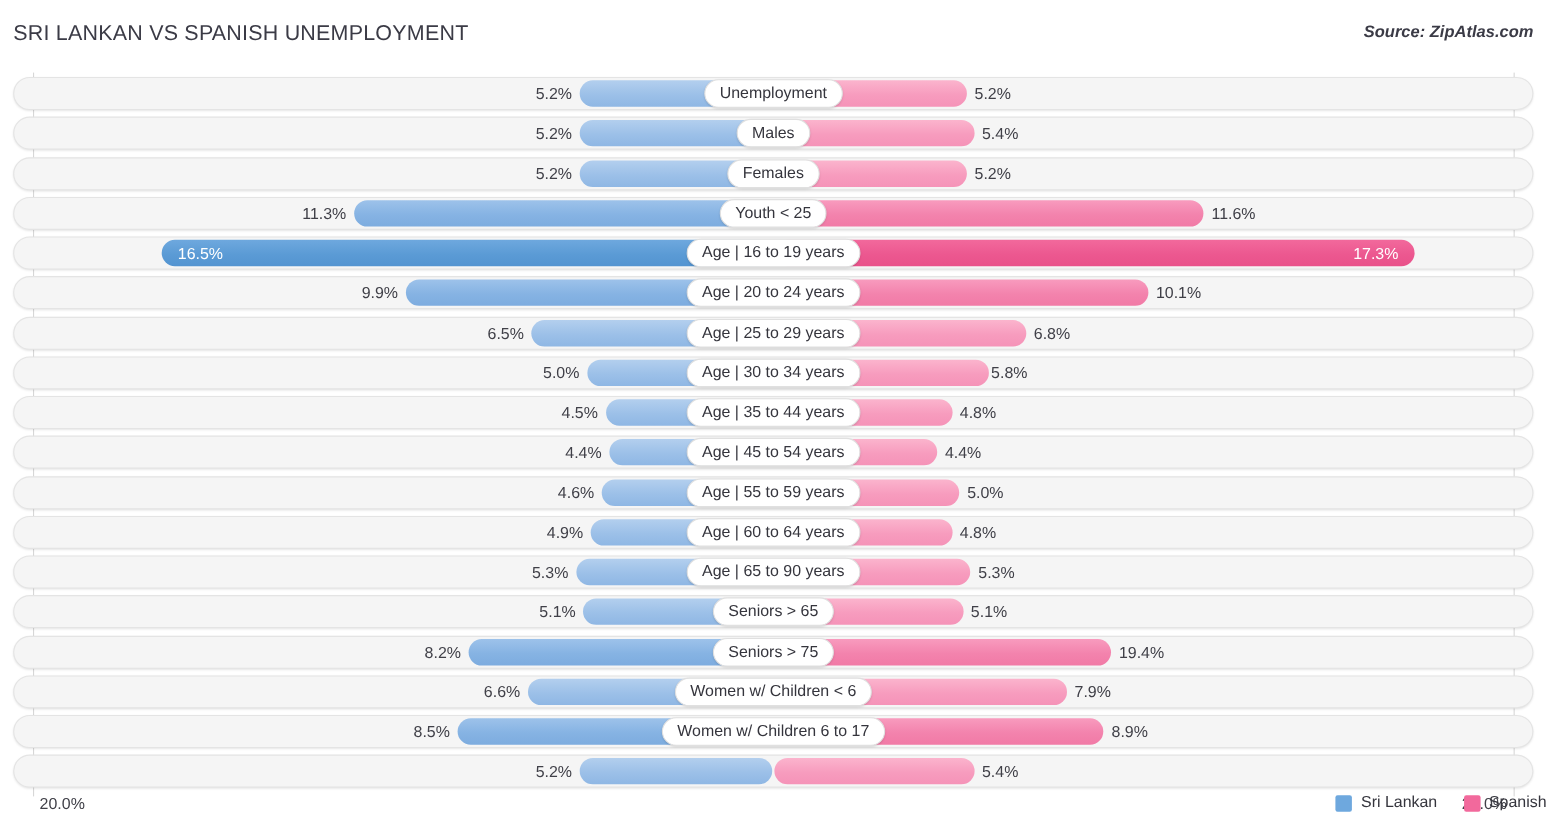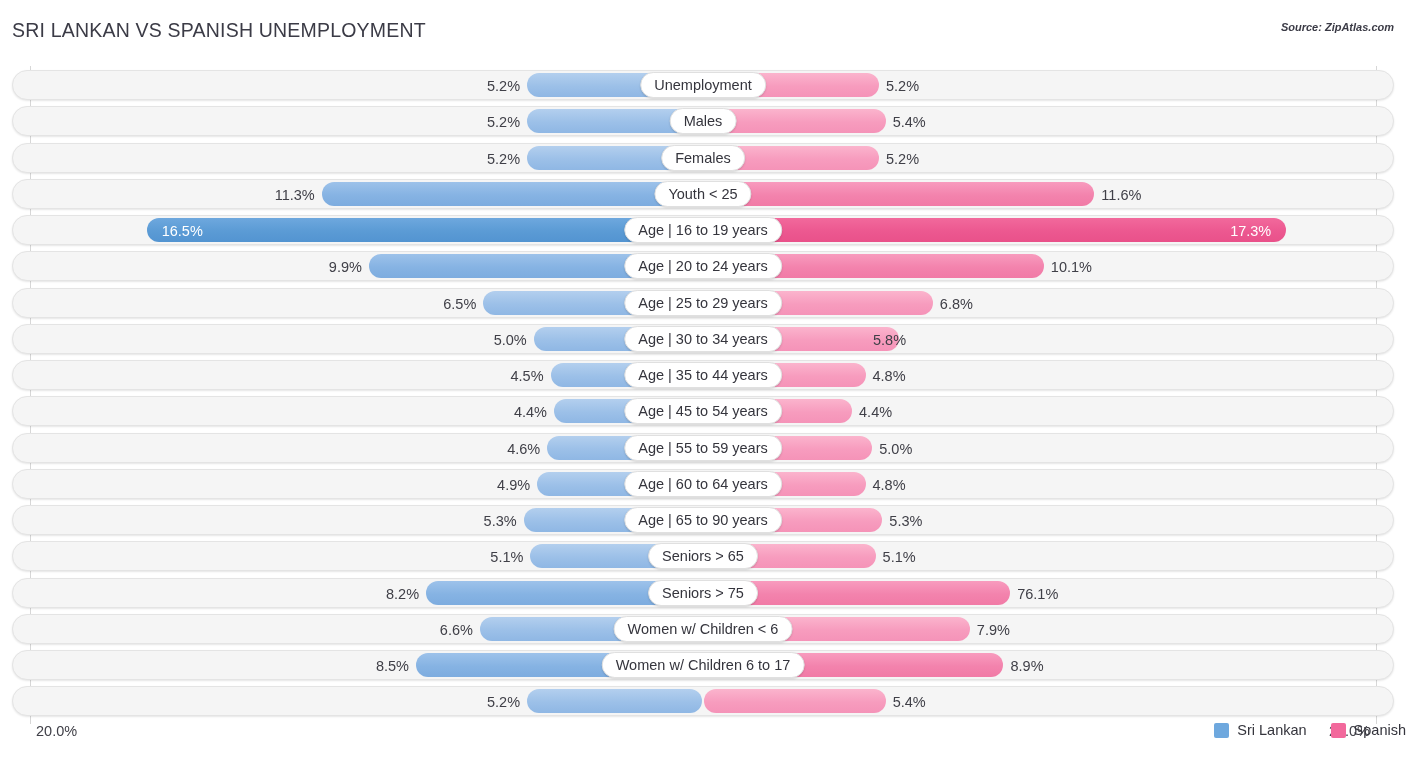--- a/index.html
+++ b/index.html
@@ -12,21 +12,21 @@
   #root { position: relative; width: 1406px; height: 757px; }
 
   
   .chart-title {
     position: absolute; left: 12px; top: 19px;
     font-size: 19.5px; font-weight: 400; color: #3b3b46;
     letter-spacing: 0.2px; white-space: nowrap;
   }
   .chart-source {
     position: absolute; right: 12px; top: 21px;
-    font-size: 11px; font-style: italic; font-weight: bold;
+    font-size: 15px; font-style: italic; font-weight: bold;
     color: #3b3b46; white-space: nowrap;
   }
 
   
   .plot {
     position: absolute; left: 12px; top: 66px;
     width: 1382px; height: 652px;
   }
   .gridline {
     position: absolute; top: 0; bottom: -6px; width: 1px;
@@ -169,21 +169,21 @@
           <div class="val" style="right: 916.725px;">6.5%</div>
           <div class="val" style="left: 926.82px;">6.8%</div>
           <div class="pill">Age | 25 to 29 years</div>
         </div>
       </div>
       <div class="row" style="top: 257.75px;">
         <div class="row-inner">
           <div class="bar left normal" style="width: 168.25px;"></div>
           <div class="bar right normal" style="width: 195.17px;"></div>
           <div class="val" style="right: 866.25px;">5.0%</div>
-          <div class="val" style="left: 860px; text-align: center;">5.8%</div>
+          <div class="val" style="left: 888px; text-align: center;">5.8%</div>
           <div class="pill">Age | 30 to 34 years</div>
         </div>
       </div>
       <div class="row" style="top: 294px;">
         <div class="row-inner">
           <div class="bar left normal" style="width: 151.425px;"></div>
           <div class="bar right normal" style="width: 161.52px;"></div>
           <div class="val" style="right: 849.425px;">4.5%</div>
           <div class="val" style="left: 859.52px;">4.8%</div>
           <div class="pill">Age | 35 to 44 years</div>
@@ -232,21 +232,21 @@
           <div class="val" style="right: 869.615px;">5.1%</div>
           <div class="val" style="left: 869.615px;">5.1%</div>
           <div class="pill">Seniors &gt; 65</div>
         </div>
       </div>
       <div class="row" style="top: 511.5px;">
         <div class="row-inner">
           <div class="bar left mid" style="width: 275.93px;"></div>
           <div class="bar right mid" style="width: 306.215px;"></div>
           <div class="val" style="right: 973.93px; margin-left: 13px;">8.2%</div>
-          <div class="val" style="left: 1004.21px;">76.1%</div>
+          <div class="val" style="left: 1004.21px;">19.4%</div>
           <div class="pill">Seniors &gt; 75</div>
         </div>
       </div>
       <div class="row" style="top: 547.75px;">
         <div class="row-inner">
           <div class="bar left normal" style="width: 222.09px;"></div>
           <div class="bar right normal" style="width: 265.835px;"></div>
           <div class="val" style="right: 920.09px;">6.6%</div>
           <div class="val" style="left: 963.835px;">7.9%</div>
           <div class="pill">Women w/ Children &lt; 6</div>

